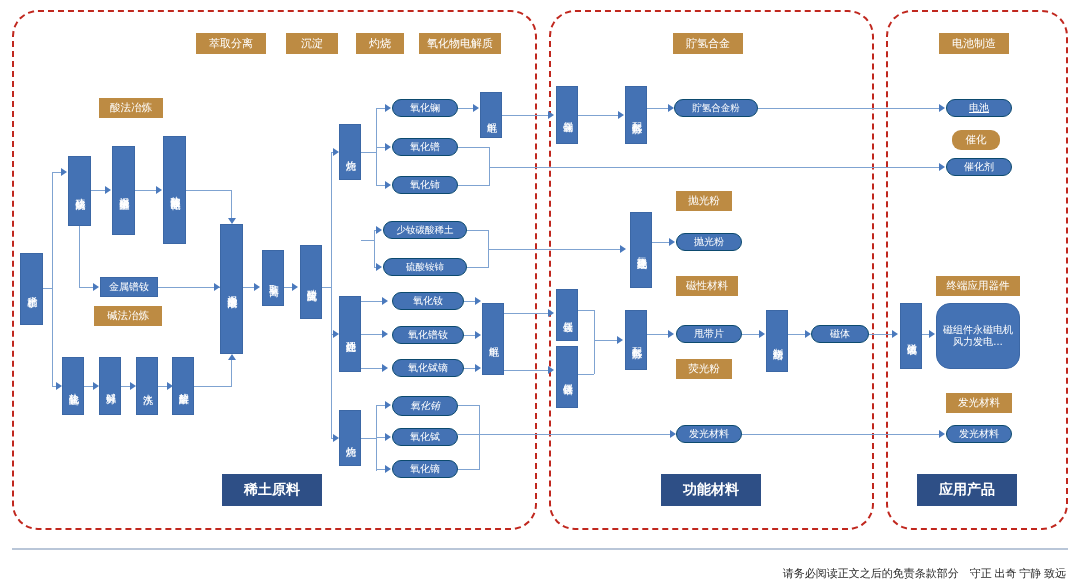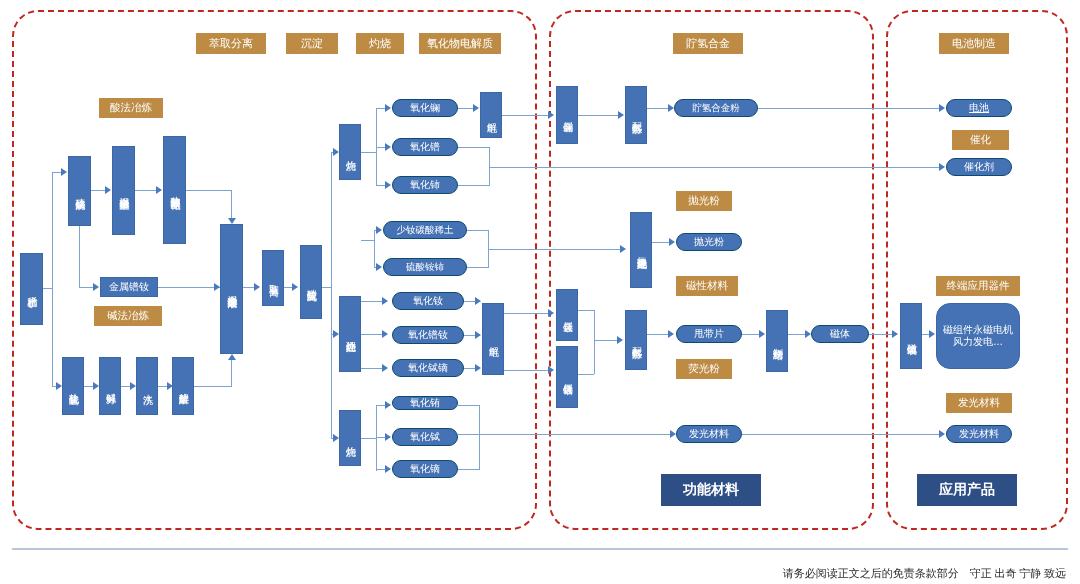--- a/index.html
+++ b/index.html
@@ -93,27 +93,28 @@
   <div class="node pill" style="left:392px;top:138px;width:66px;height:18px;font-size:10px;">氧化镨</div>
   <div class="node pill" style="left:392px;top:176px;width:66px;height:18px;font-size:10px;">氧化铈</div>
 
   <div class="node pill" style="left:383px;top:221px;width:84px;height:18px;font-size:9.5px;">少钕碳酸稀土</div>
   <div class="node pill" style="left:383px;top:258px;width:84px;height:18px;font-size:9.5px;">硫酸铵铈</div>
 
   <div class="node pill" style="left:392px;top:292px;width:72px;height:18px;font-size:10px;">氧化钕</div>
   <div class="node pill" style="left:392px;top:326px;width:72px;height:18px;font-size:10px;">氧化镨钕</div>
   <div class="node pill" style="left:392px;top:359px;width:72px;height:18px;font-size:10px;">氧化铽镝</div>
 
-  <div class="node pill" style="left:392px;top:396px;width:66px;height:14px;font-size:10px;">氧化铕</div>
+  <div class="node pill" style="left:392px;top:396px;width:66px;height:20px;font-size:10px;font-style:italic;">氧化铕</div>
   <div class="node pill" style="left:392px;top:428px;width:66px;height:18px;font-size:10px;">氧化铽</div>
   <div class="node pill" style="left:392px;top:460px;width:66px;height:18px;font-size:10px;">氧化镝</div>
 
   <div class="node rect vert" style="left:480px;top:92px;width:22px;height:46px;font-size:10px;">电解</div>
   <div class="node rect vert" style="left:482px;top:303px;width:22px;height:72px;font-size:10px;">电解</div>
 
+  <div class="node navy" style="left:222px;top:474px;width:100px;height:32px;font-size:14px;">稀土原料</div>
 
   <div class="node rect vert" style="left:556px;top:86px;width:22px;height:58px;font-size:10px;">金属镧</div>
   <div class="node rect vert" style="left:625px;top:86px;width:22px;height:58px;font-size:10px;">配料熔炼</div>
   <div class="node pill" style="left:674px;top:99px;width:84px;height:18px;font-size:9.5px;">貯氢合金粉</div>
 
   <div class="node gold" style="left:676px;top:191px;width:56px;height:20px;font-size:10.5px;">抛光粉</div>
   <div class="node rect vert" style="left:630px;top:212px;width:22px;height:76px;font-size:10px;">氧化烧成处理</div>
   <div class="node pill" style="left:676px;top:233px;width:66px;height:18px;font-size:10px;">抛光粉</div>
 
   <div class="node gold" style="left:676px;top:276px;width:62px;height:20px;font-size:10.5px;">磁性材料</div>
@@ -124,21 +125,21 @@
   <div class="node pill" style="left:676px;top:325px;width:66px;height:18px;font-size:10px;">甩带片</div>
   <div class="node rect vert" style="left:766px;top:310px;width:22px;height:62px;font-size:10px;">制粉烧结</div>
   <div class="node pill" style="left:811px;top:325px;width:58px;height:18px;font-size:10px;">磁体</div>
 
   <div class="node gold" style="left:676px;top:359px;width:56px;height:20px;font-size:10.5px;">荧光粉</div>
   <div class="node pill" style="left:676px;top:425px;width:66px;height:18px;font-size:10px;">发光材料</div>
 
   <div class="node navy" style="left:661px;top:474px;width:100px;height:32px;font-size:14px;">功能材料</div>
 
   <div class="node pill" style="left:946px;top:99px;width:66px;height:18px;font-size:10px;text-decoration:underline;">电池</div>
-  <div class="node gold" style="left:952px;top:130px;width:57px;height:20px;font-size:10.5px;">催化</div>
+  <div class="node gold" style="left:952px;top:130px;width:48px;height:20px;font-size:10.5px;border-radius:9px;">催化</div>
   <div class="node pill" style="left:946px;top:158px;width:66px;height:18px;font-size:10px;">催化剂</div>
 
   <div class="node gold" style="left:936px;top:276px;width:84px;height:20px;font-size:10.5px;">终端应用器件</div>
   <div class="node rect vert" style="left:900px;top:303px;width:22px;height:66px;font-size:10px;">磁体组装</div>
   <div class="node" style="left:936px;top:303px;width:84px;height:66px;font-size:10px;
               background:#4472b4;border:1px solid #3b67a5;border-radius:14px;
               padding:2px 4px;box-sizing:border-box;line-height:1.18;">磁组件永磁电机风力发电…</div>
 
   <div class="node gold" style="left:946px;top:393px;width:66px;height:20px;font-size:10.5px;">发光材料</div>
   <div class="node pill" style="left:946px;top:425px;width:66px;height:18px;font-size:10px;">发光材料</div>

